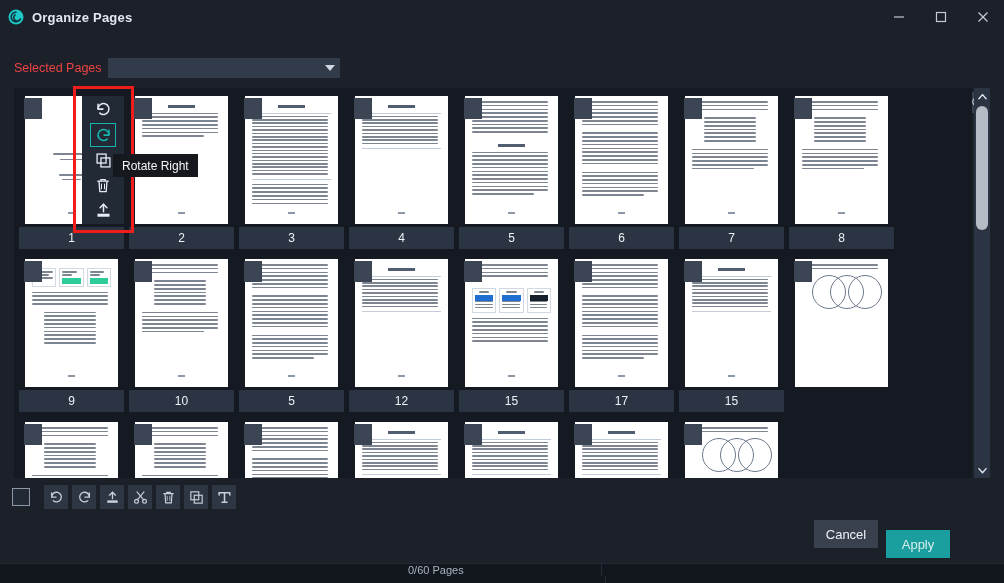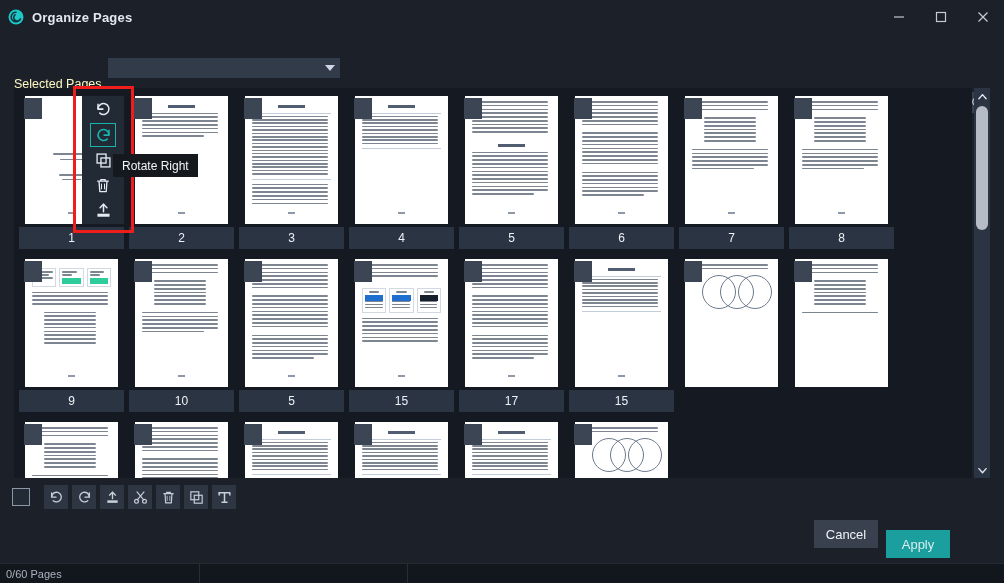--- a/index.html
+++ b/index.html
@@ -47,21 +47,21 @@
   .winbtn svg { display: block; }
 
   
   .toolrow {
     position: absolute; top: 34px; left: 0;
     width: 1004px; height: 50px;
     background: #1b2029;
   }
   .sp-label {
     position: absolute; left: 14px; top: 27px;
-    font-size: 12.5px; color: #fef9c3; margin-top: 16px;
+    font-size: 12.5px; color: #ef4444;
   }
   .sp-select {
     position: absolute; left: 108px; top: 24px;
     width: 232px; height: 20px;
     background: #313b49;
     border: none;
     display: flex; align-items: center;
   }
   .sp-value {
     flex: 1; font-size: 11.5px; color: #cfd6e2;
@@ -262,21 +262,21 @@
   .btn-cancel { right: 82px; background: #39414e; color: #eef2f8; }
   .btn-apply  { right: 10px; background: #1a9e9e; color: #d6eeee; margin-top: 10px; }
 
   
   .statusbar {
     position: absolute;
     left: 0; top: 563px;
     width: 1004px; height: 20px;
     background: #12161d;
     border-top: 1px solid #242b35;
-    display: flex; align-items: center;
+    display: flex; align-items: center; flex-direction: column;
   }
   .st-cell {
     height: 20px; display: flex; align-items: center;
     padding-left: 6px; font-size: 11px; color: #aab3c0;
     border-right: 1px solid #262d38;
   }
   .st-1 { width: 200px; }
   .st-2 { width: 208px; }
   .st-3 { flex: 1; border-right: none; }
 </style>
@@ -677,20 +677,43 @@
               <div class="ln l"></div>
               <div class="ln l"></div>
               <div class="ln l"></div>
               <div class="ln l"></div>
               <div class="ln m"></div>
             </div>
             <div class="pgfoot"><span></span></div>
           </div>
         </div>
         <div class="numbar">5</div>
+      </div>
+      <div class="cell">
+        <div class="thumb">
+          <div class="chk"></div>
+          <div class="page">
+            <div class="doc">
+              <div class="ttl"></div>
+              <div class="tbl">
+                <div class="ln l"></div>
+                <div class="ln l"></div>
+                <div class="ln l"></div>
+                <div class="ln l"></div>
+                <div class="ln l"></div>
+                <div class="ln l"></div>
+                <div class="ln l"></div>
+                <div class="ln l"></div>
+                <div class="ln l"></div>
+              </div>
+            </div>
+            <div class="pgfoot"><span></span></div>
+          </div>
+        </div>
+        <div class="numbar">12</div>
       </div>
       <div class="cell">
         <div class="thumb">
           <div class="chk"></div>
           <div class="page">
             <div class="doc">
               <div class="ln l"></div>
               <div class="ln l"></div>
               <div class="ln l"></div>
               <div class="ln l"></div>

